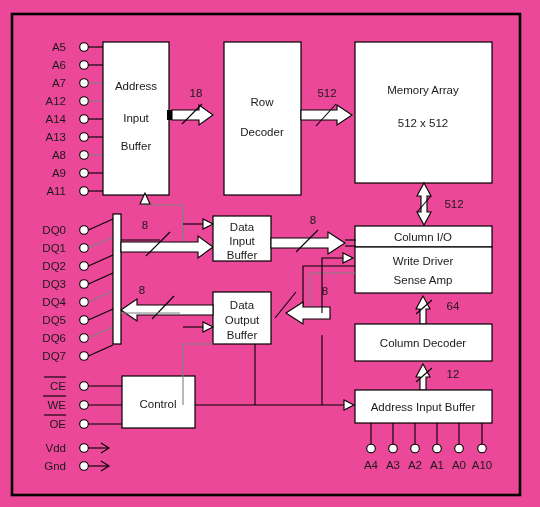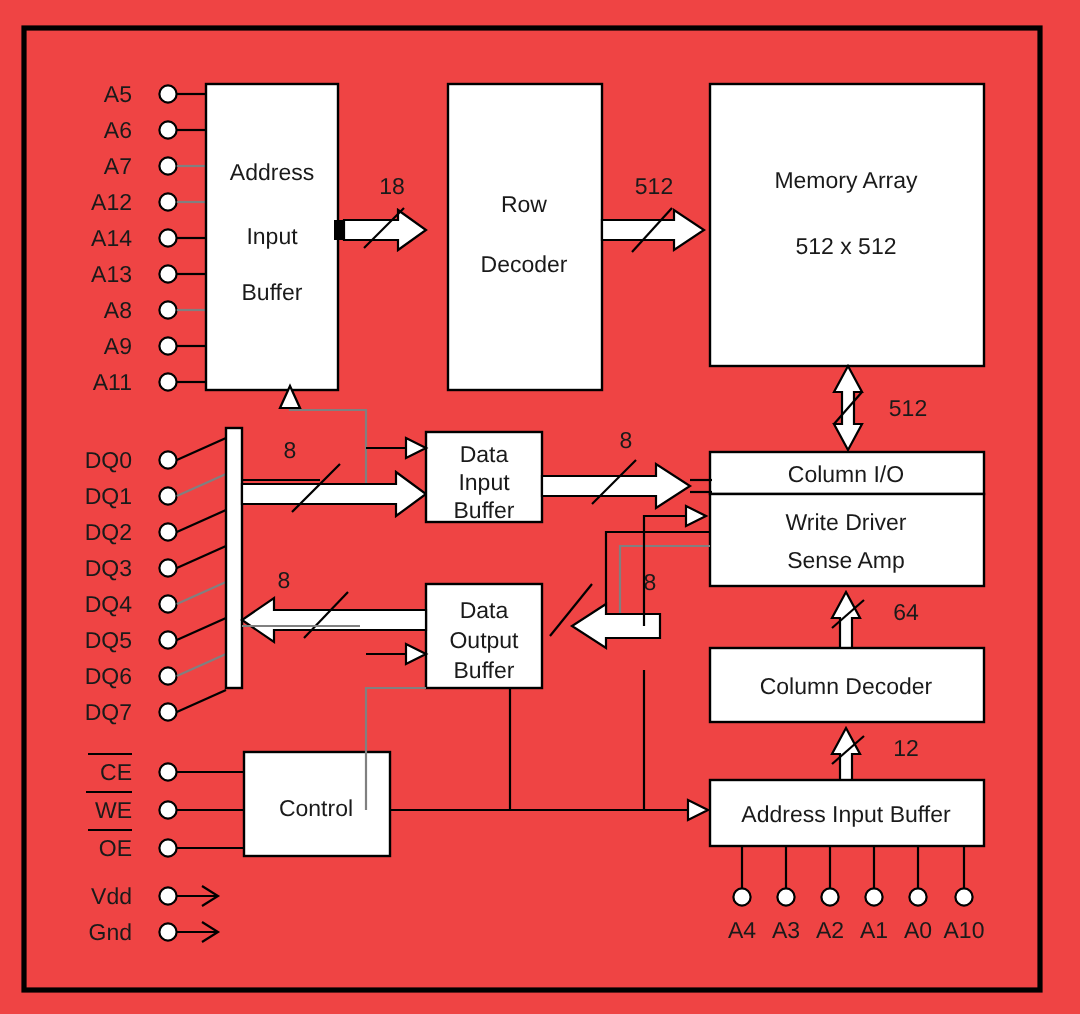--- a/index.html
+++ b/index.html
@@ -8,21 +8,21 @@
     padding: 0;
     background: #ffffff;
   }
   body {
     font-family: "Liberation Sans", sans-serif;
   }
   #canvas {
     position: relative;
     width: 540px;
     height: 507px;
-    background: #ef4444;
+    background: #ec4899;
     overflow: hidden;
   }
   #canvas svg {
     position: absolute;
     left: 0;
     top: 0;
   }
   text {
     font-family: "Liberation Sans", sans-serif;
     fill: #1a1a1a;

